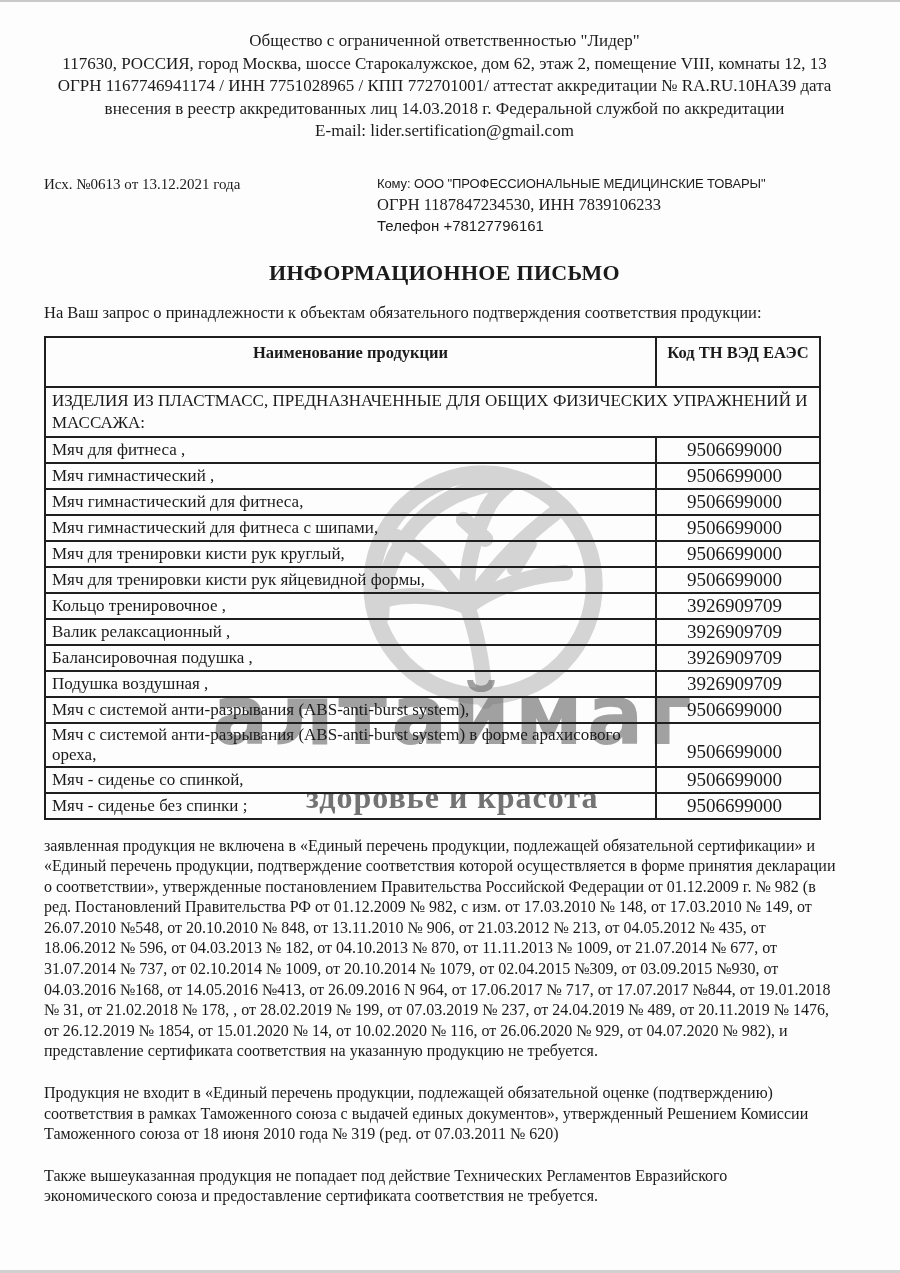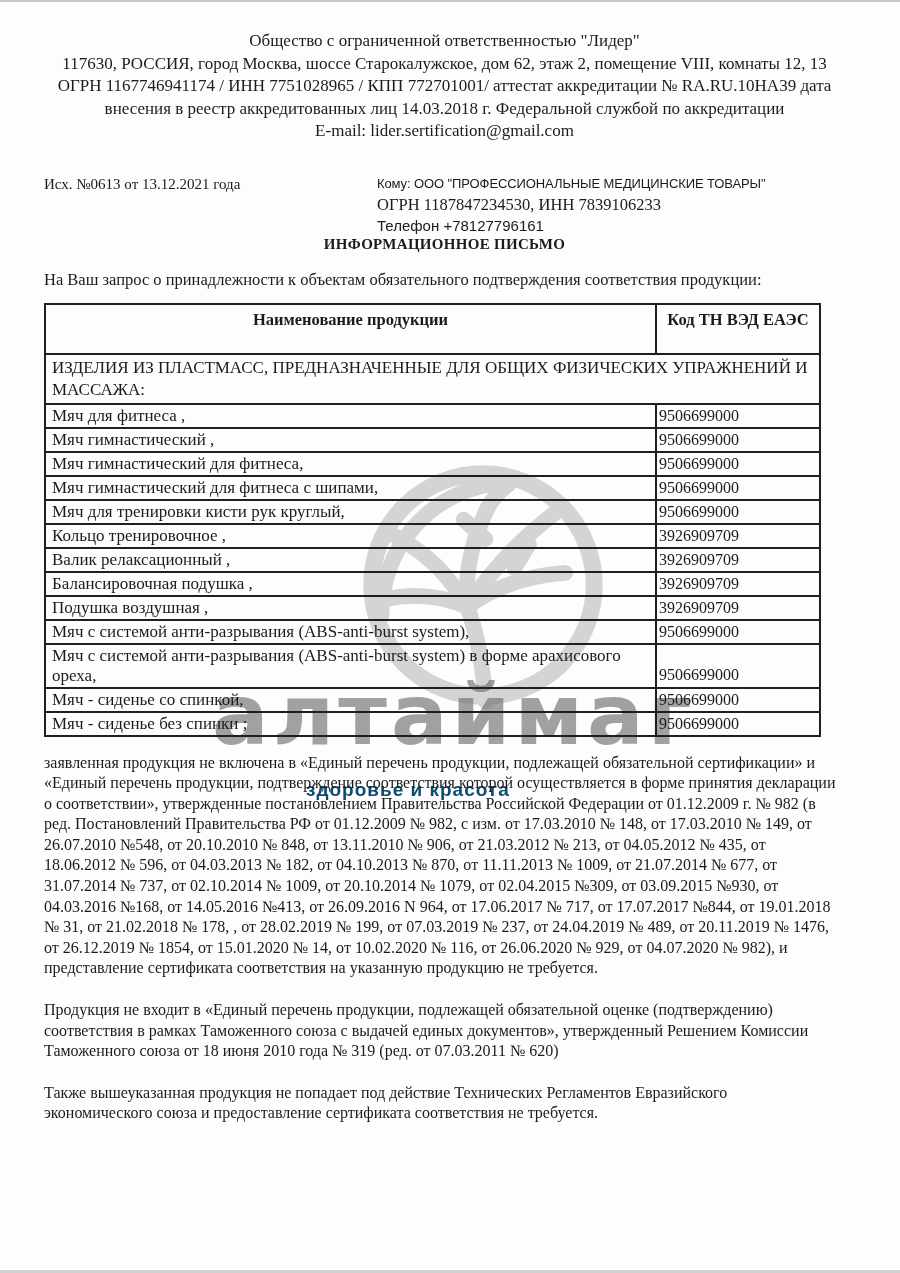--- a/index.html
+++ b/index.html
@@ -14,45 +14,45 @@
   .watermark { position:absolute; inset:0; z-index:0; pointer-events:none; }
   .wm-logo { position:absolute; left:350px; top:452px; width:266px; height:266px; opacity:.55; }
   .wm-logo svg { width:100%; height:100%; }
   .wm-brand {
     position:absolute; left:212px; top:666px;
     font-family:"DejaVu Sans","Liberation Sans",sans-serif; font-weight:bold;
     font-size:84px; letter-spacing:4px; color:#737373; opacity:.66; white-space:nowrap;
   }
   .wm-tagline {
     position:absolute; left:306px; top:779px;
-    font-family:Liberation Sans, sans-serif; font-weight:bold;
-    font-size:19px; letter-spacing:1px; color:#0c4a6e; white-space:nowrap;
+    font-family:Liberation Serif, serif; font-weight:bold;
+    font-size:32px; letter-spacing:1px; color:#737373; white-space:nowrap;
   }
 
   
   .content { position:absolute; inset:0; z-index:1; padding:30px 55px 0 44px; box-sizing:border-box; }
   .letterhead { text-align:center; font-size:17px; line-height:22.5px; }
   .ref-row { display:flex; margin-top:30px; }
   .ref-left { width:333px; flex:none; font-size:15px; padding-top:3px; }
   .ref-right { flex:1; line-height:21px; }
   .recipient-line1 { font-family:"Liberation Sans","DejaVu Sans",sans-serif; font-size:13px; letter-spacing:-0.1px; }
   .recipient-line2 { font-size:16.5px; }
   .recipient-line3 { font-family:"Liberation Sans","DejaVu Sans",sans-serif; font-size:15px; }
-  .doc-title { text-align:center; font-weight:bold; font-size:15px; letter-spacing:.3px; margin-top:0; }
+  .doc-title { text-align:center; font-weight:bold; font-size:22px; letter-spacing:.3px; margin-top:24px; }
   .intro { font-size:16.5px; margin-top:17px; }
 
   table.codes { border-collapse:collapse; width:775px; margin-top:13px; table-layout:fixed; }
   table.codes th, table.codes td { border:2px solid #1f1f1f; }
   table.codes th {
     font-size:16.5px; font-weight:bold; 
     height:42px; vertical-align:top; padding-top:5px;
   }
   td.cat { height:41px; vertical-align:top; padding:2px 6px; font-size:17px; line-height:22px; }
   td.name { height:19px; padding:1px 6px; font-size:17px; white-space:normal; }
-  td.code { text-align:left; padding:1px 9px 1px 2px; font-size:16px;margin-left:40px; }
+  td.code { text-align:center; padding:1px 9px 1px 2px; font-size:19px;margin-left:40px; }
   tr.tall td.code { vertical-align:bottom; padding-bottom:3px; }
 
   .follow { margin-top:24px; padding-left:53px; font-size:16.5px; }
   .para { margin-top:21px; font-size:16px; line-height:20.6px; width:792px; }
   .para.first { margin-top:16px; }
 </style>
 </head>
 <body>
 
 <div class="page">
@@ -130,20 +130,24 @@
           </tr>
         <tr>
             <td class="name">Мяч гимнастический для фитнеса с шипами,</td>
             <td class="code">9506699000</td>
           </tr>
         <tr>
             <td class="name">Мяч для тренировки кисти рук круглый,</td>
             <td class="code">9506699000</td>
           </tr>
         <tr>
+            <td class="name">Мяч для тренировки кисти рук яйцевидной формы,</td>
+            <td class="code">9506699000</td>
+          </tr>
+        <tr>
             <td class="name">Кольцо тренировочное ,</td>
             <td class="code">3926909709</td>
           </tr>
         <tr>
             <td class="name">Валик релаксационный ,</td>
             <td class="code">3926909709</td>
           </tr>
         <tr>
             <td class="name">Балансировочная подушка ,</td>
             <td class="code">3926909709</td>

